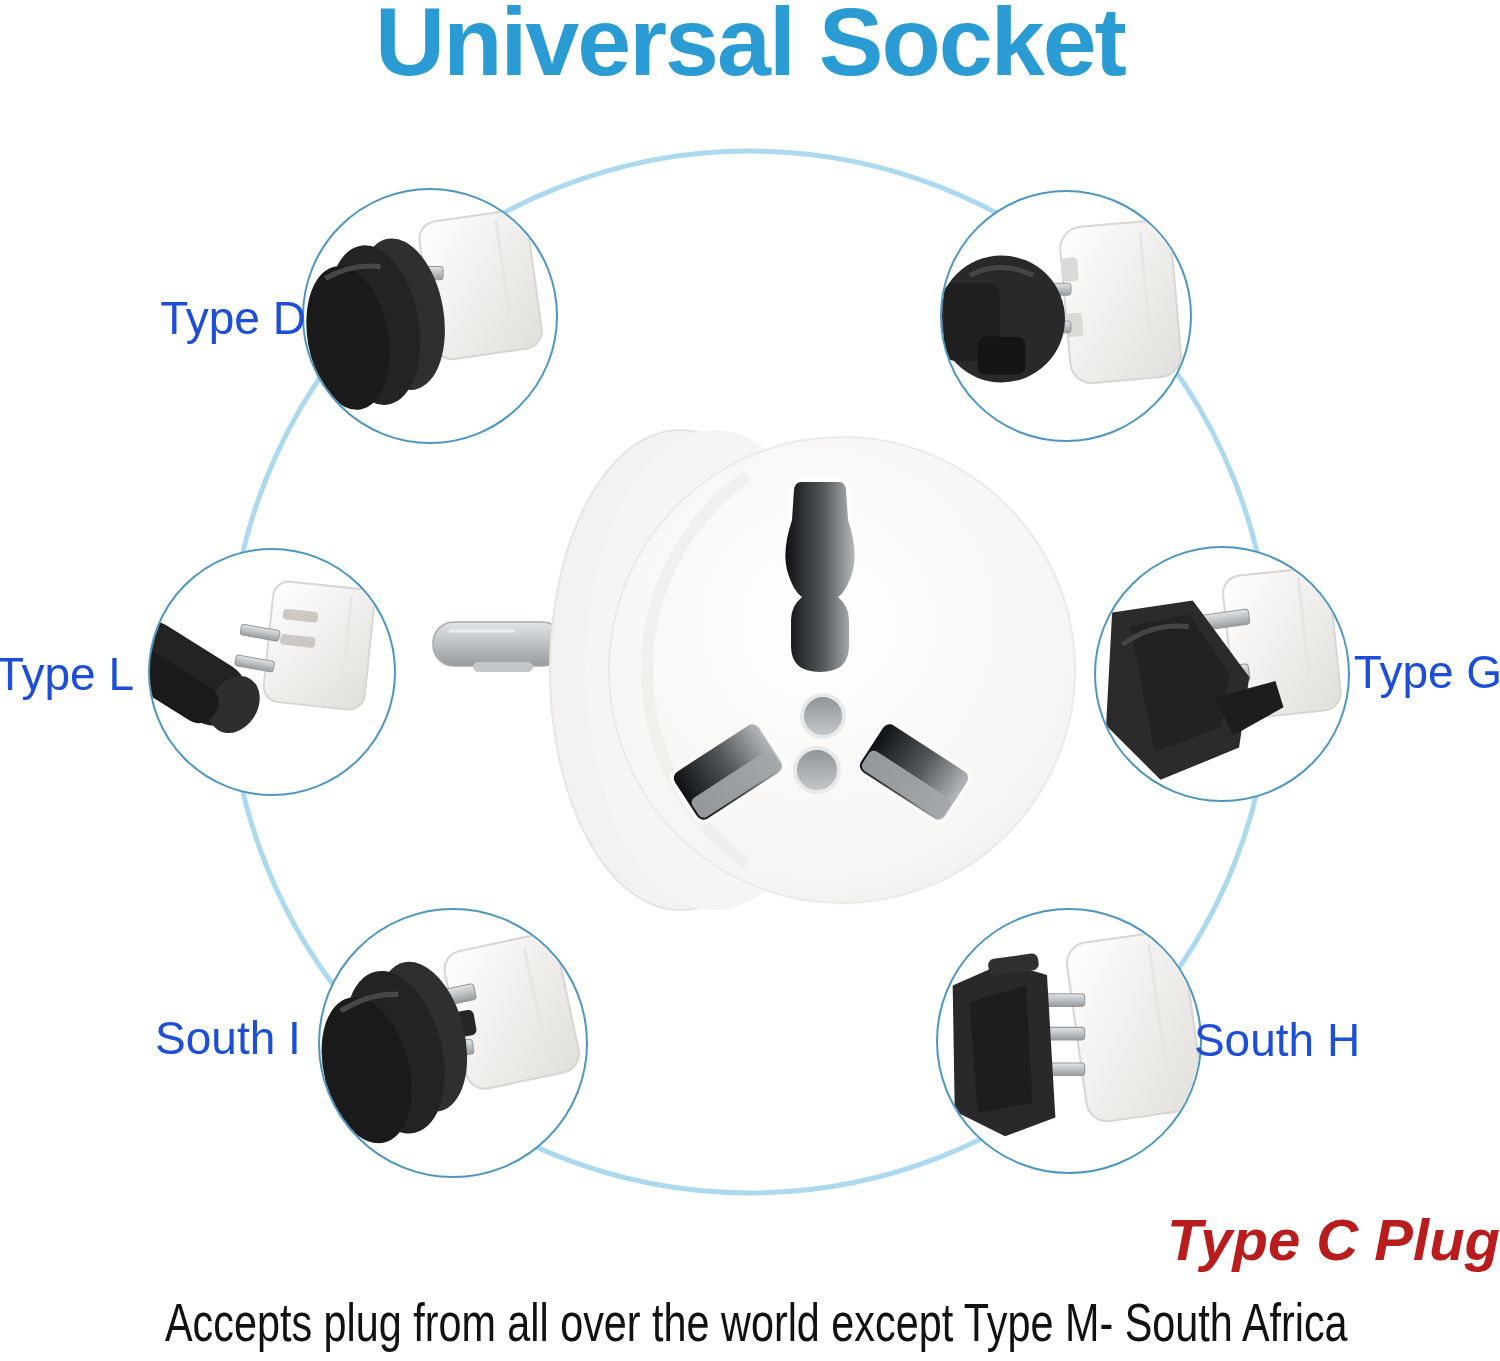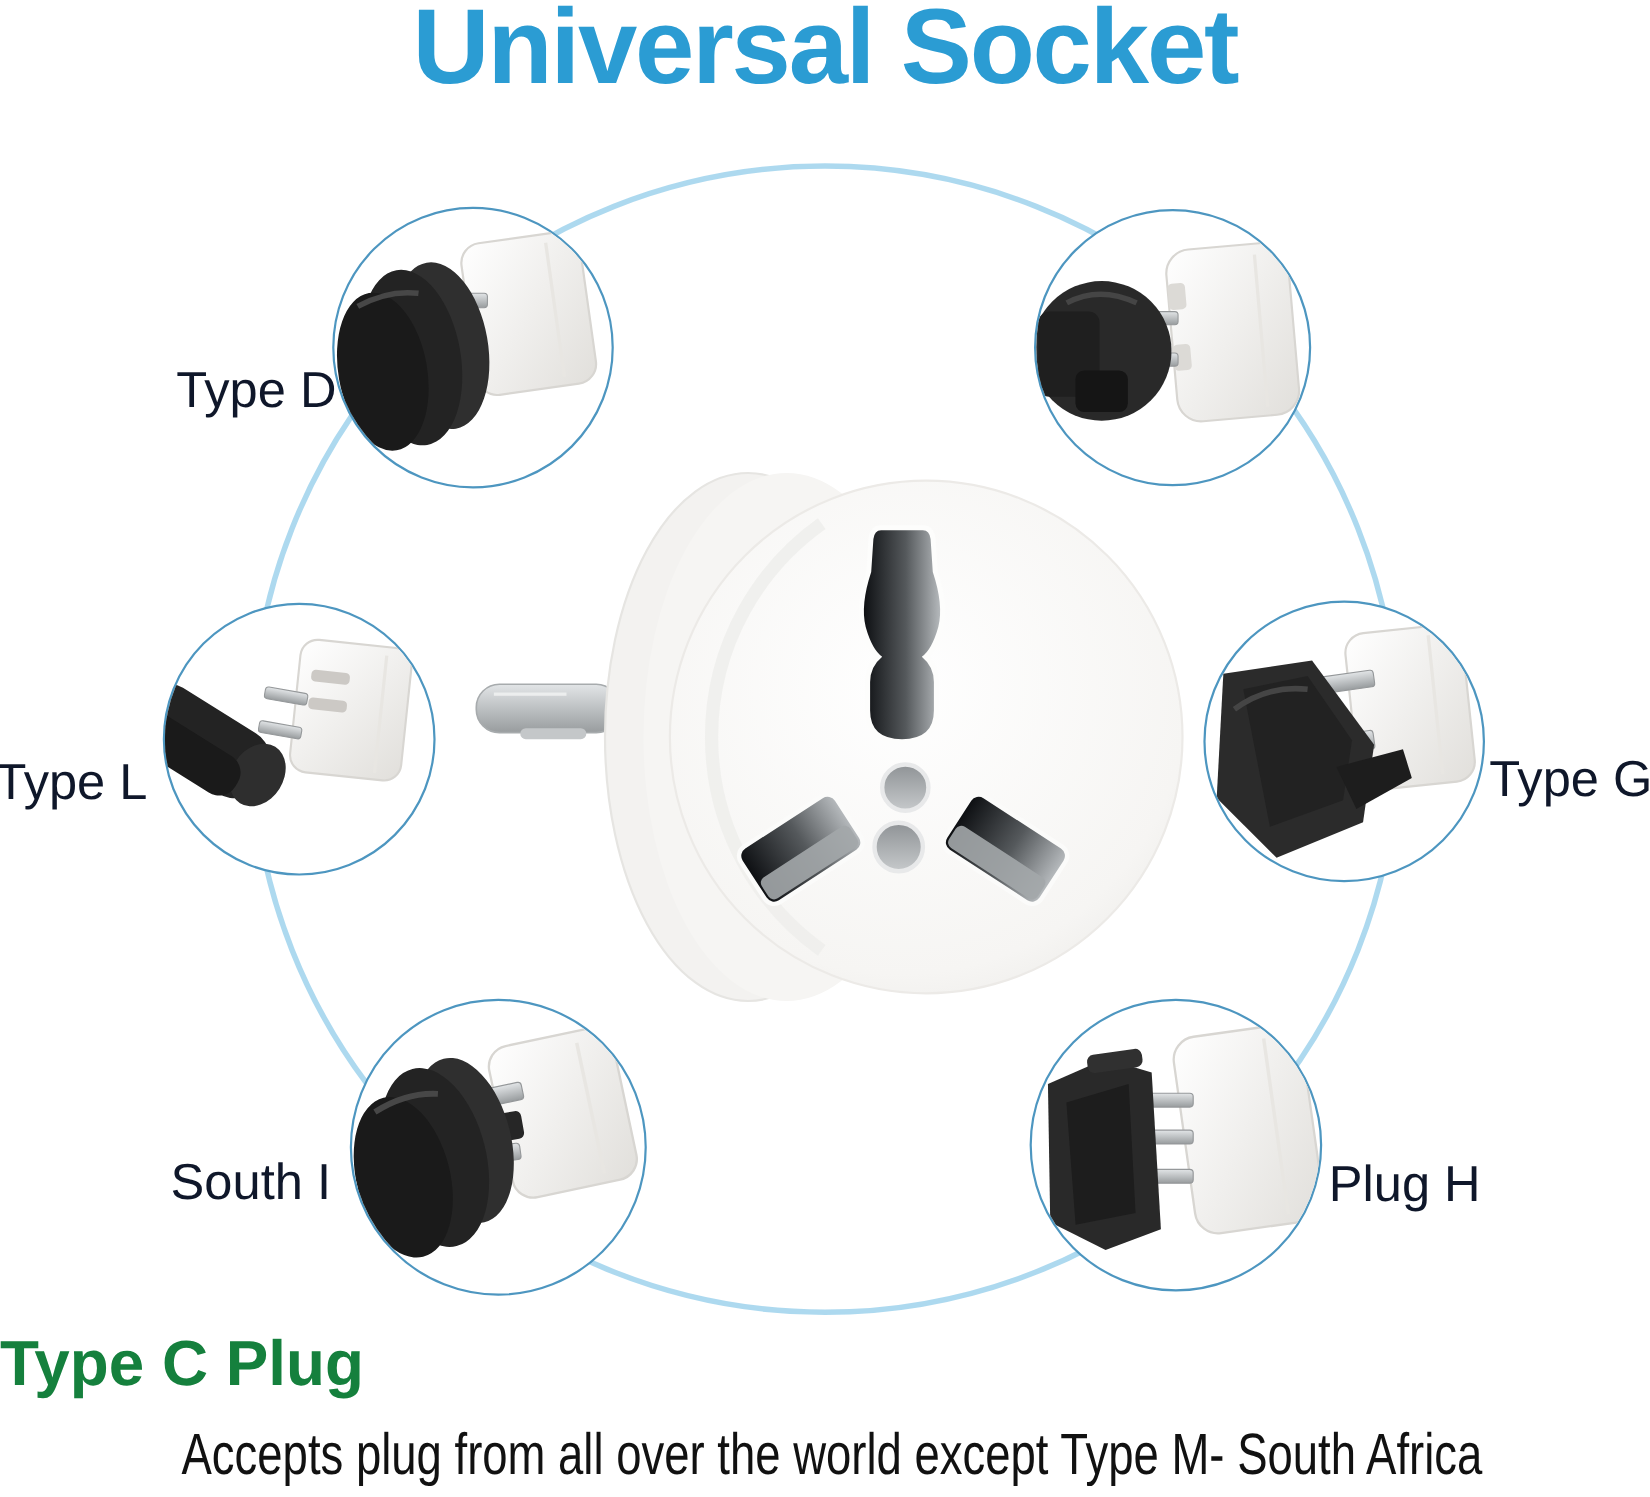--- a/index.html
+++ b/index.html
@@ -7,37 +7,36 @@
     position:relative;width:1500px;height:1361px;background:#ffffff;overflow:hidden;
     font-family:"Liberation Sans",sans-serif;
   }
   .abs{position:absolute;}
   .title{
     left:0;right:0;top:-14px;text-align:center;
     font-size:97px;font-weight:bold;letter-spacing:-2px;color:#2B9CD3;
     white-space:nowrap;
   }
   .subheading{
-    left:0;right:0;top:1206px;text-align:left;
-    font-size:58px;font-weight:bold;color:#15803d;white-space:nowrap;
+    left:0;right:0;top:1206px;text-align:right;
+    font-size:58px;font-weight:bold;color:#b91c1c;white-space:nowrap;font-style:italic;
   }
   .description{
     left:0;right:0;top:1292px;text-align:center;
     font-size:53px;color:#111111;white-space:nowrap;
     transform:scaleX(0.78);transform-origin:50% 50%;
   }
   .callout{
     border-radius:50%;border:2px solid #4D96C0;background:#ffffff;
     overflow:hidden;box-sizing:border-box;
   }
   .callout svg{display:block;width:100%;height:100%;}
   .plug-label{
-    font-size:46px;color:#0f172a;white-space:nowrap;
+    font-size:46px;color:#1d4ed8;white-space:nowrap;
     transform:translate(-50%,-50%);
-    margin-top:36px;
   }
   .ring-svg,.adapter-svg{display:block;}
 </style>
 </head>
 <body>
 
 <div class="stage">
 
   <svg class="abs ring-svg" width="1500" height="1361" viewBox="0 0 1500 1361" style="left:0;top:0;">
     <defs>
@@ -205,19 +204,19 @@
         <path d="M 212 36 L 212 190" stroke="#e8e6e2" stroke-width="3" fill="none"></path>
       </g>
       <rect x="92" y="80" width="48" height="12" rx="3" fill="url(#gPin)" stroke="#95989a"></rect>
       <rect x="92" y="112" width="48" height="12" rx="3" fill="url(#gPin)" stroke="#95989a"></rect>
       <rect x="92" y="146" width="48" height="12" rx="3" fill="url(#gPin)" stroke="#95989a"></rect>
       <path d="M 14 72 L 64 50 L 104 62 L 112 198 L 64 216 L 16 192 Z" fill="#292929"></path>
       <path d="M 30 88 L 84 72 L 90 184 L 38 194 Z" fill="#1d1d1d"></path>
       <rect x="48" y="44" width="48" height="16" rx="6" fill="#303030" transform="rotate(-8 72 52)"></rect>
     </svg>
   </div>
-  <div class="abs plug-label" style="left:1277px;top:1040px;">Plug H</div>
+  <div class="abs plug-label" style="left:1277px;top:1040px;">South H</div>
 
   <div class="abs title">Universal Socket</div>
   <div class="abs subheading">Type C Plug</div>
   <div class="abs description">Accepts plug from all over the world except Type M- South Africa</div>
 
 </div>
 
 </body></html>

